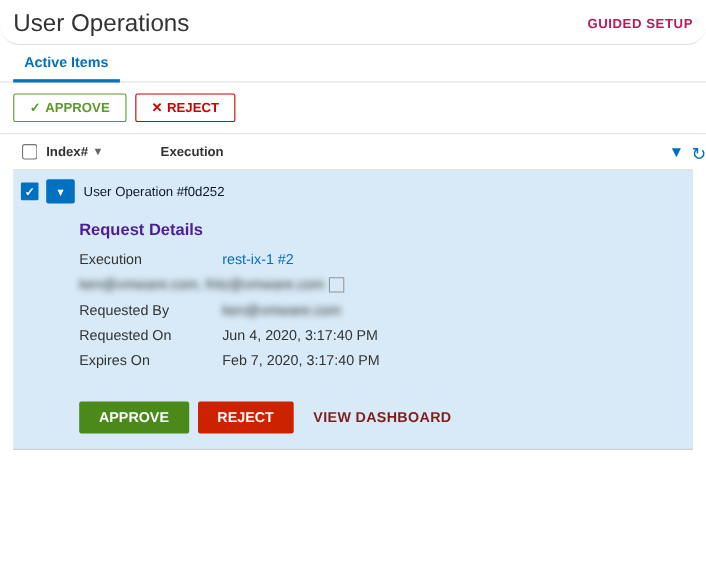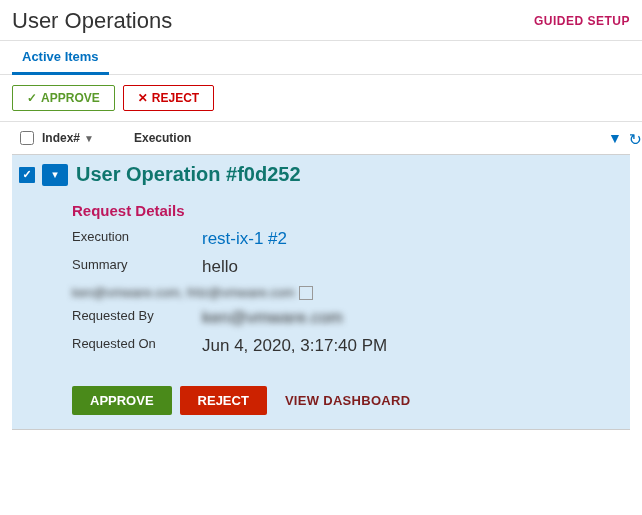--- a/index.html
+++ b/index.html
@@ -12,20 +12,21 @@
       height: 515px;
       overflow: hidden;
     }
 
     .header {
       display: flex;
       align-items: center;
       justify-content: space-between;
       padding: 8px 12px 6px 12px;
       border-bottom: 1px solid #e0e0e0;
+      border-radius: 18px;
     }
 
     .header-title {
       font-size: 22px;
       font-weight: 300;
       color: #333;
     }
 
     .guided-setup {
       font-size: 12px;
@@ -108,21 +109,21 @@
     }
 
     .col-checkbox {
       width: 30px;
       display: flex;
       align-items: center;
       justify-content: center;
     }
 
     .col-index {
-      width: 92px;
+      width: 104px;
       display: flex;
       align-items: center;
       gap: 4px;
       color: #333;
       font-weight: 600;
       font-size: 12px;
     }
 
     .col-execution {
       flex: 1;
@@ -184,52 +185,52 @@
       border-radius: 2px;
       cursor: pointer;
       display: flex;
       align-items: center;
       justify-content: center;
       font-size: 11px;
       margin-right: 8px;
     }
 
     .row-title {
-      font-size: 20px;
-      color: #0f766e;
-      font-weight: 700;
+      font-size: 12px;
+      color: #0f172a;
+      font-weight: 400;
     }
 
     .details-section {
       padding: 8px 12px 8px 60px;
     }
 
     .details-title {
       font-size: 15px;
       font-weight: 600;
-      color: #be185d;
+      color: #4c1d95;
       margin-bottom: 10px;
     }
 
     .detail-row {
       display: flex;
       align-items: flex-start;
       margin-bottom: 8px;
     }
 
     .detail-label {
       width: 130px;
       color: #333;
       font-size: 13px;
       flex-shrink: 0;
     }
 
     .detail-value {
       color: #0070c0;
-      font-size: 17px;
+      font-size: 13px;
     }
 
     .detail-value.plain {
       color: #333;
     }
 
     .detail-value.blurred {
       filter: blur(3px);
       color: #333;
       user-select: none;
@@ -374,42 +375,42 @@
     </div>
 
     <div class="details-section">
       <div class="details-title">Request Details</div>
 
       <div class="detail-row">
         <span class="detail-label">Execution</span>
         <span class="detail-value" style="cursor:pointer;">rest-ix-1 #2</span>
       </div>
 
-      <div class="detail-row">
-        <span class="detail-label">Summary</span>
-        <span class="detail-value plain">hello</span>
-      </div>
 
       <div class="detail-row">
         <div class="approvers-row">
           <span class="approvers-text">ken@vmware.com, fritz@vmware.com</span>
           <div class="approvers-checkbox"></div>
         </div>
       </div>
 
       <div class="detail-row">
         <span class="detail-label">Requested By</span>
         <span class="detail-value blurred">ken@vmware.com</span>
       </div>
 
       <div class="detail-row">
         <span class="detail-label">Requested On</span>
         <span class="detail-value plain">Jun 4, 2020, 3:17:40 PM</span>
       </div>
 
+      <div class="detail-row">
+        <span class="detail-label">Expires On</span>
+        <span class="detail-value plain">Feb 7, 2020, 3:17:40 PM</span>
+      </div>
     </div>
 
     <div class="row-actions">
       <button class="btn-approve-main">APPROVE</button>
       <button class="btn-reject-main">REJECT</button>
       <button class="btn-view-dashboard">VIEW DASHBOARD</button>
     </div>
   </div>
 
 </div>

